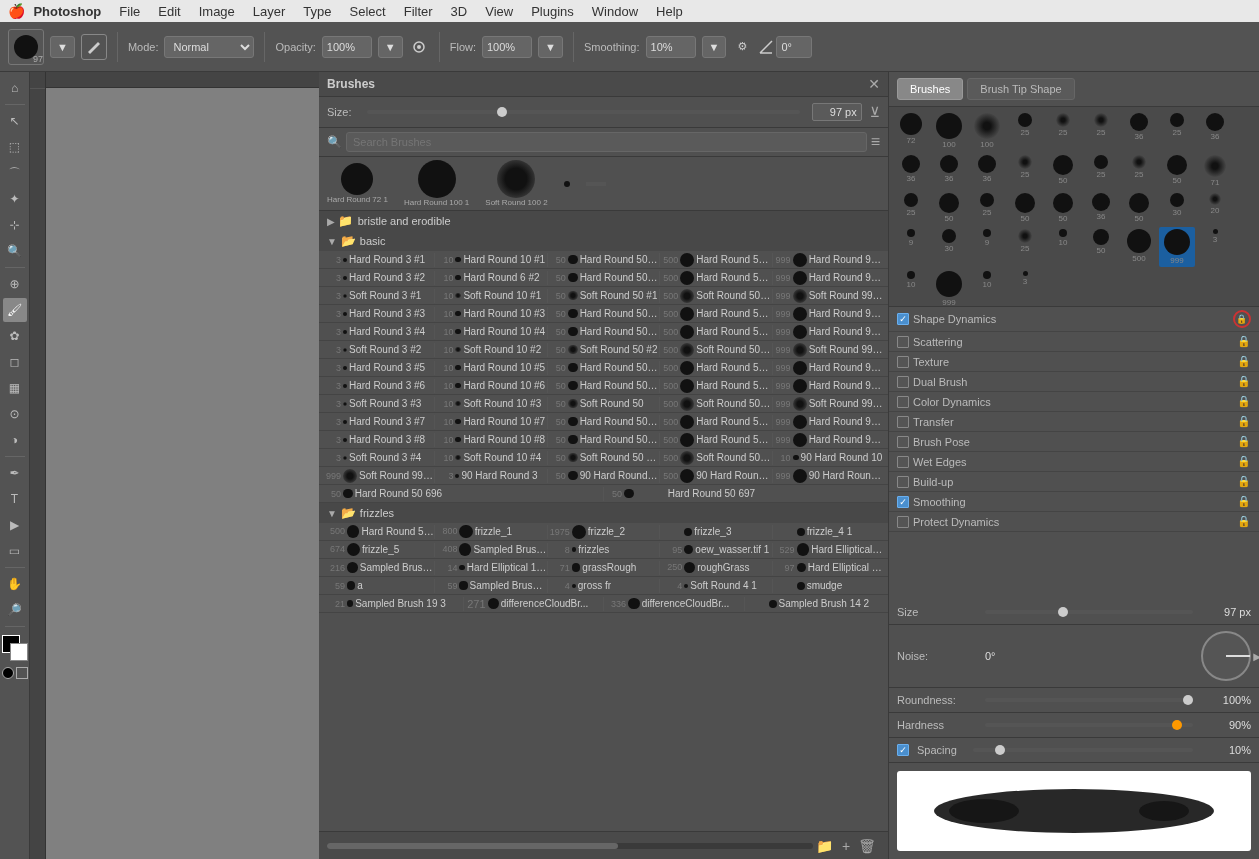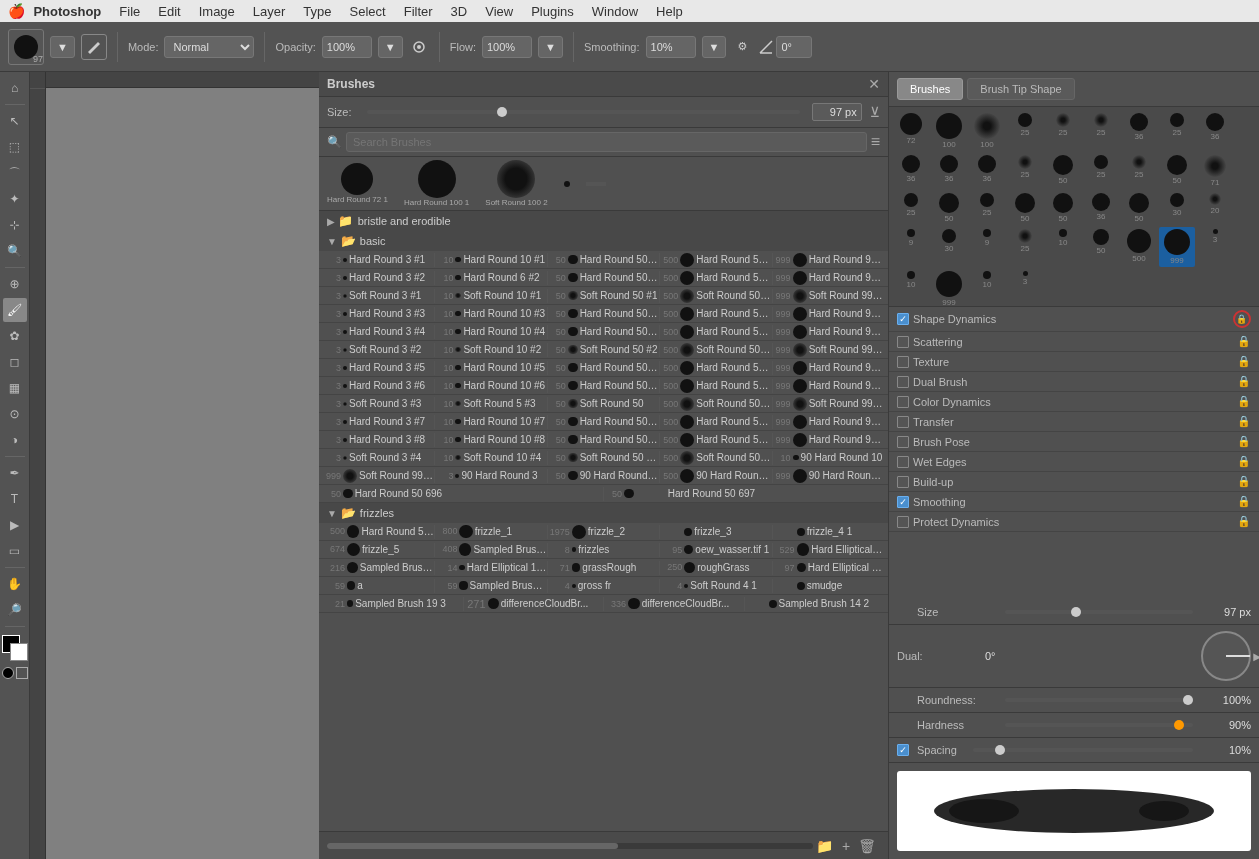--- a/index.html
+++ b/index.html
@@ -81,21 +81,21 @@
     .tip-grid { display: flex; flex-wrap: wrap; padding: 4px; gap: 2px; max-height: 280px; overflow-y: auto; border-bottom: 1px solid #3a3a3a; }
     
     
     .bs-options { flex: 1; overflow-y: auto; }
     .bs-option { display: flex; align-items: center; padding: 3px 8px; gap: 4px; border-bottom: 1px solid #444; }
     .bs-checkbox { width: 12px; height: 12px; border: 1px solid #888; background: #555; border-radius: 1px; flex-shrink: 0; display: flex; align-items: center; justify-content: center; cursor: pointer; }
     .bs-checkbox.checked { background: #4a8fce; border-color: #6aafee; }
     .bs-checkbox.checked::after { content: '✓'; font-size: 9px; color: white; }
     .bs-option-name { flex: 1; color: #bbb; font-size: 11px; cursor: pointer; }
     .ctrl-row { display: flex; align-items: center; gap: 8px; }
-    .ctrl-label { color: #bbb; font-size: 11px; width: 80px; margin-left: 20px; }
+    .ctrl-label { color: #bbb; font-size: 11px; width: 80px; }
     .ctrl-value { color: #ddd; font-size: 11px; width: 50px; text-align: right; }
     .ctrl-checkbox { display: flex; align-items: center; gap: 4px; }
     .angle-dial { width: 60px; height: 60px; border: 2px solid #777; border-radius: 50%; background: #4a4a4a; position: relative; cursor: pointer; }
     .angle-dial::after { content: ''; position: absolute; top: 50%; left: 50%; width: 24px; height: 2px; background: #ddd; transform-origin: left center; transform: translateY(-50%); }
     
     
     .bs-preview { height: 100px; background: #fff; margin: 8px; border-radius: 3px; display: flex; align-items: center; justify-content: center; overflow: hidden; }
     
     
     .brushes-bottom { height: 28px; background: #4a4a4a; border-top: 1px solid #3a3a3a; display: flex; align-items: center; padding: 0 8px; justify-content: space-between; }
@@ -533,21 +533,21 @@
           <div class="brush-row" style="display: flex; align-items: center; padding: 1px 4px; min-height: 18px; border-bottom: 1px solid rgb(68, 68, 68);">
             <div style="display: flex; align-items: center; gap: 2px; flex: 1 1 0%; min-width: 0px;">
               <span style="font-size: 9px; color: rgb(119, 119, 119); width: 18px; text-align: right; flex-shrink: 0;">3</span>
               <div style="width: 4px; height: 4px; border-radius: 50%; flex-shrink: 0; background: radial-gradient(circle, rgb(17, 17, 17) 30%, rgb(85, 85, 85) 100%);"></div>
               <span style="font-size: 10px; color: rgb(204, 204, 204); white-space: nowrap; overflow: hidden; text-overflow: ellipsis;">Soft Round 3 #3</span>
             </div>
             <div style="width: 1px; height: 14px; background: rgb(85, 85, 85); flex-shrink: 0;"></div>
             <div style="display: flex; align-items: center; gap: 2px; flex: 1 1 0%; min-width: 0px;">
               <span style="font-size: 9px; color: rgb(119, 119, 119); width: 18px; text-align: right; flex-shrink: 0;">10</span>
               <div style="width: 5.99474px; height: 5.99474px; border-radius: 50%; flex-shrink: 0; background: radial-gradient(circle, rgb(17, 17, 17) 30%, rgb(85, 85, 85) 100%);"></div>
-              <span style="font-size: 10px; color: rgb(204, 204, 204); white-space: nowrap; overflow: hidden; text-overflow: ellipsis;">Soft Round 5 #3</span>
+              <span style="font-size: 10px; color: rgb(204, 204, 204); white-space: nowrap; overflow: hidden; text-overflow: ellipsis;">Soft Round 10 #3</span>
             </div>
             <div style="width: 1px; height: 14px; background: rgb(85, 85, 85); flex-shrink: 0;"></div>
             <div style="display: flex; align-items: center; gap: 2px; flex: 1 1 0%; min-width: 0px;">
               <span style="font-size: 9px; color: rgb(119, 119, 119); width: 18px; text-align: right; flex-shrink: 0;">50</span>
               <div style="width: 9.82956px; height: 9.82956px; border-radius: 50%; flex-shrink: 0; background: radial-gradient(circle, rgb(17, 17, 17) 30%, rgb(85, 85, 85) 100%);"></div>
               <span style="font-size: 10px; color: rgb(204, 204, 204); white-space: nowrap; overflow: hidden; text-overflow: ellipsis;">Soft Round 50</span>
             </div>
             <div style="width: 1px; height: 14px; background: rgb(85, 85, 85); flex-shrink: 0;"></div>
             <div style="display: flex; align-items: center; gap: 2px; flex: 1 1 0%; min-width: 0px;">
               <span style="font-size: 9px; color: rgb(119, 119, 119); width: 18px; text-align: right; flex-shrink: 0;">500</span>
@@ -1104,21 +1104,21 @@
         <div class="slider-track" style="flex:1;background:#555;border-radius:2px;height:4px;position:relative;">
           <div class="slider-thumb" style="left:35%;"></div>
         </div>
         <span class="ctrl-value">97 px</span>
       </div>
     </div>
 
 
     <div style="padding:6px 8px;border-bottom:1px solid #3a3a3a;">
       <div style="display:flex;align-items:center;gap:8px;">
-        <span style="color:#bbb;font-size:11px;width:80px;">Dual:</span>
+        <span style="color:#bbb;font-size:11px;width:80px;">Noise:</span>
         <div style="flex:1;">
           <span style="color:#ddd;font-size:11px;">0°</span>
         </div>
 
         <div class="angle-dial" style="width:50px;height:50px;border:2px solid #888;border-radius:50%;background:#555;position:relative;flex-shrink:0;">
           <div style="position:absolute;top:50%;left:50%;width:20px;height:2px;background:#ddd;transform-origin:left center;transform:translateY(-50%);"></div>
           <span style="position:absolute;right:-12px;top:50%;transform:translateY(-50%);color:#aaa;font-size:10px;">▶</span>
         </div>
       </div>
     </div>

